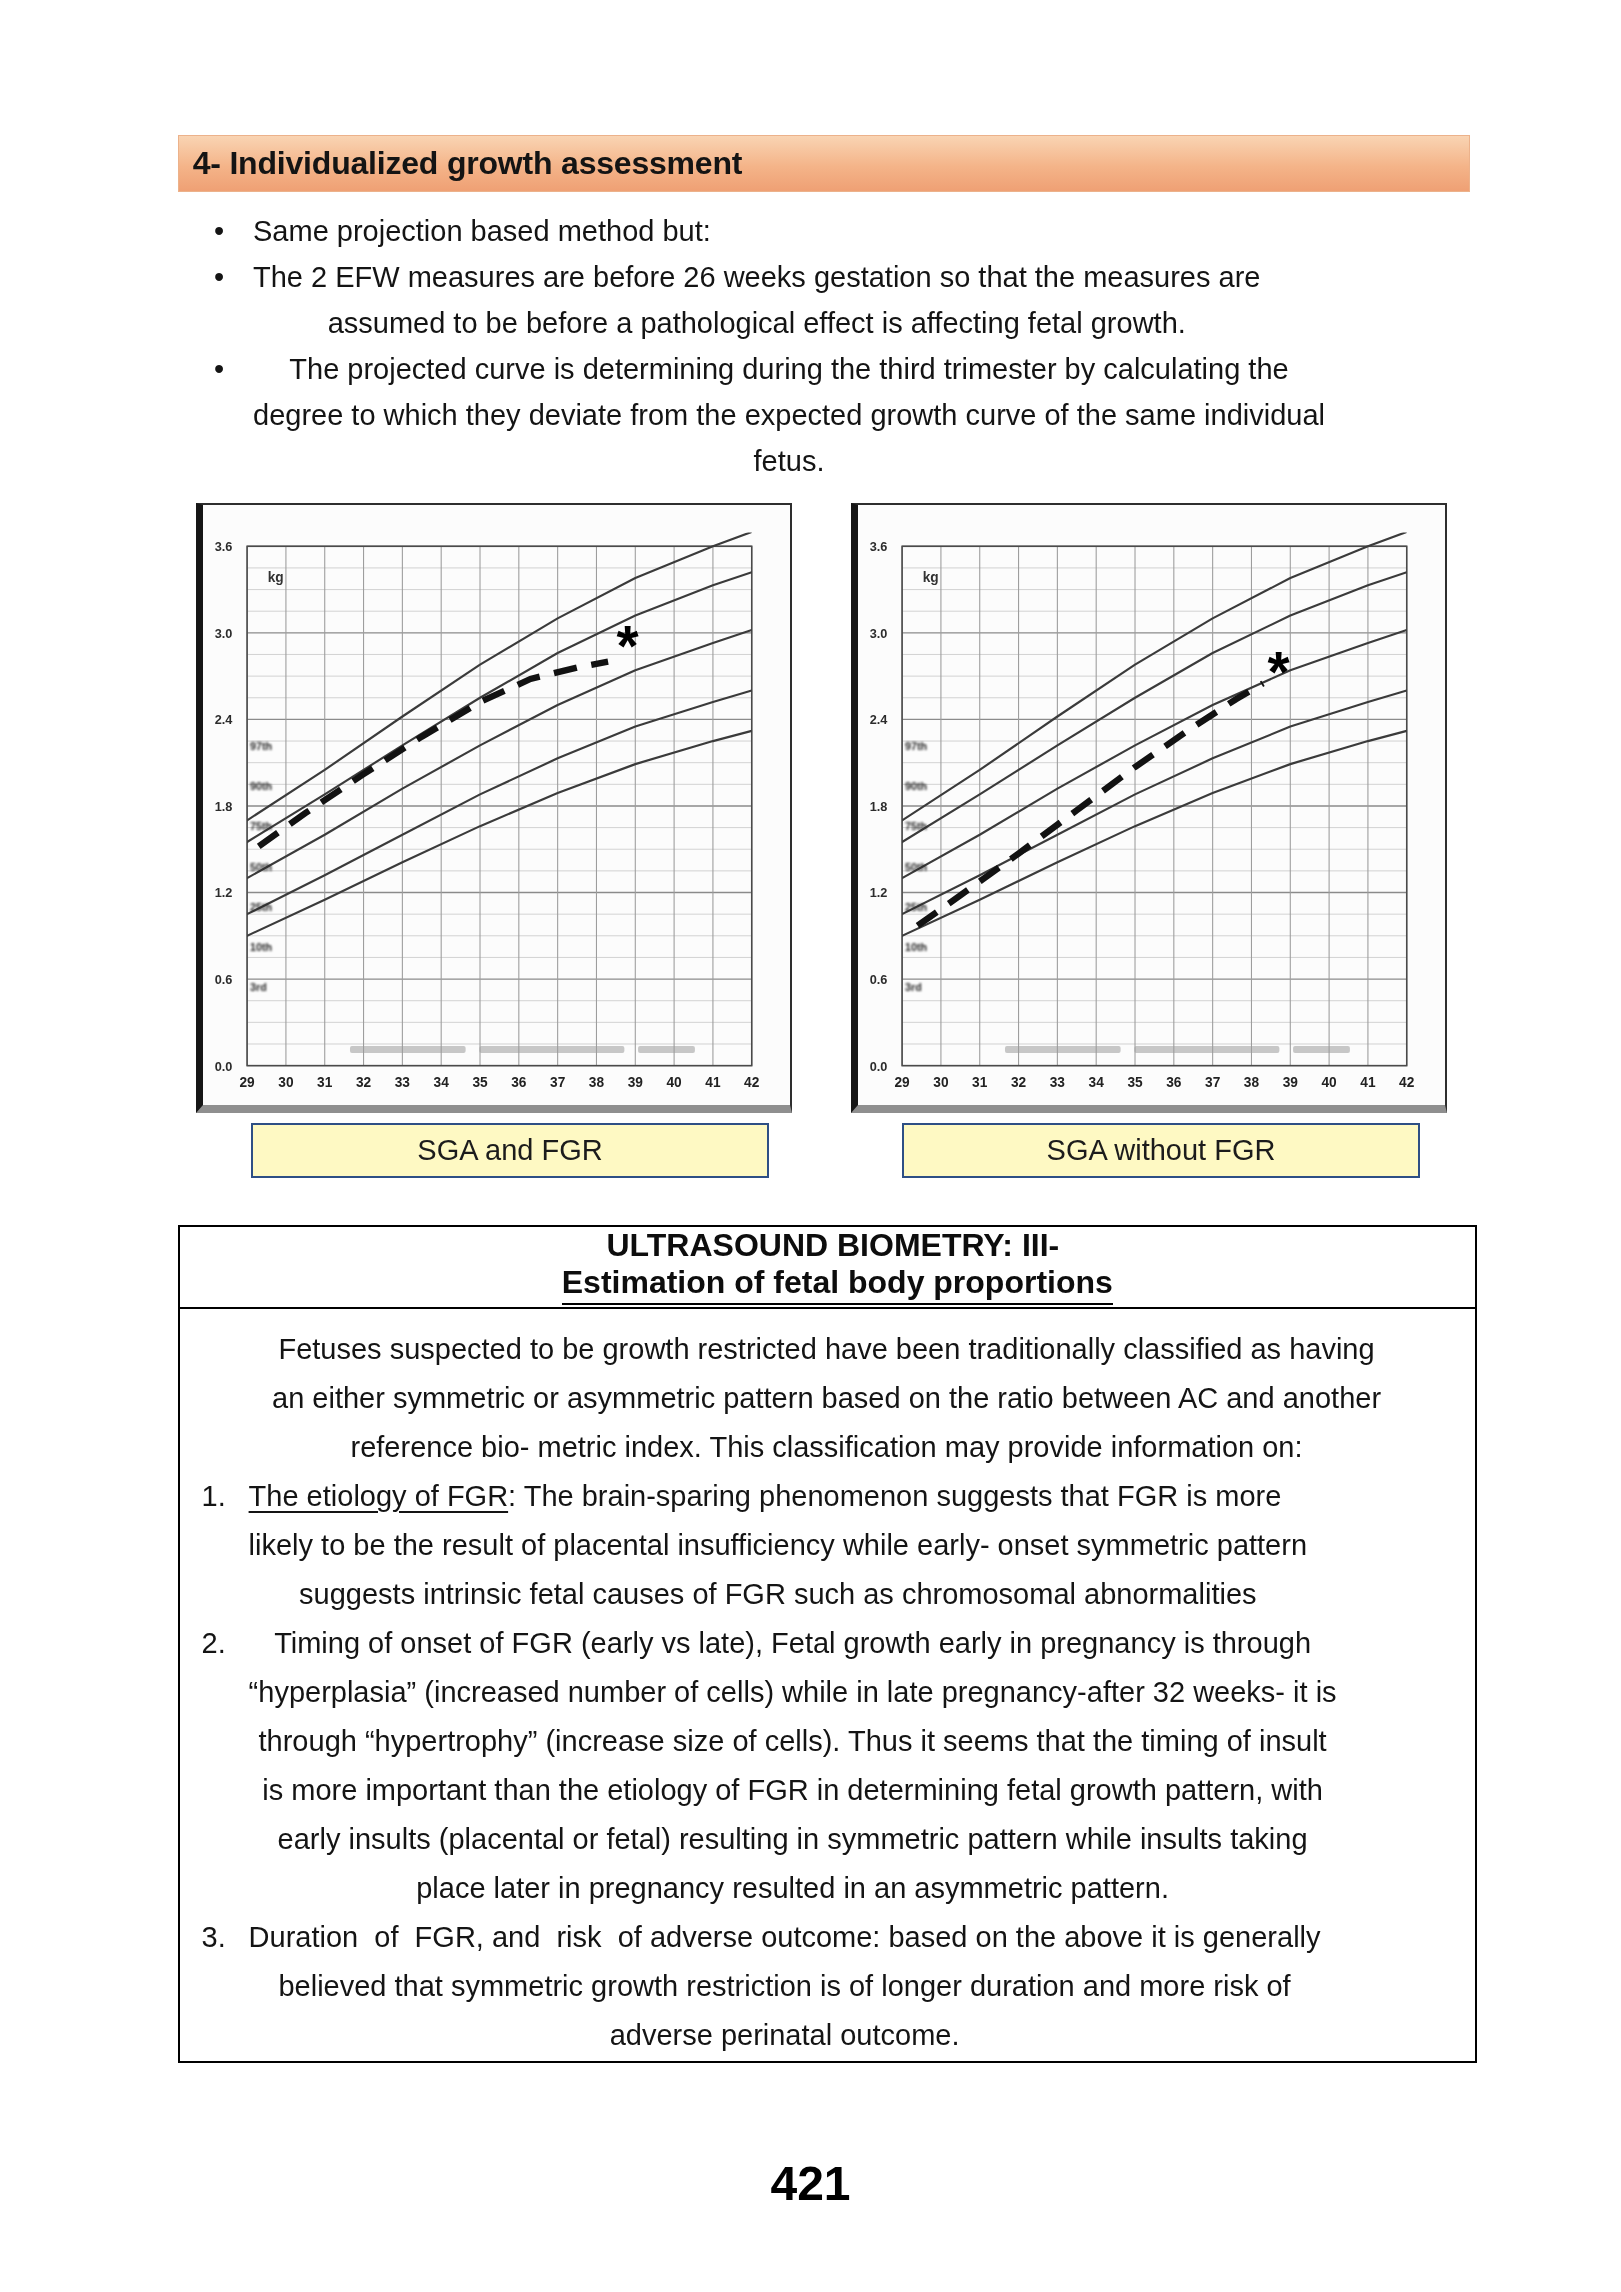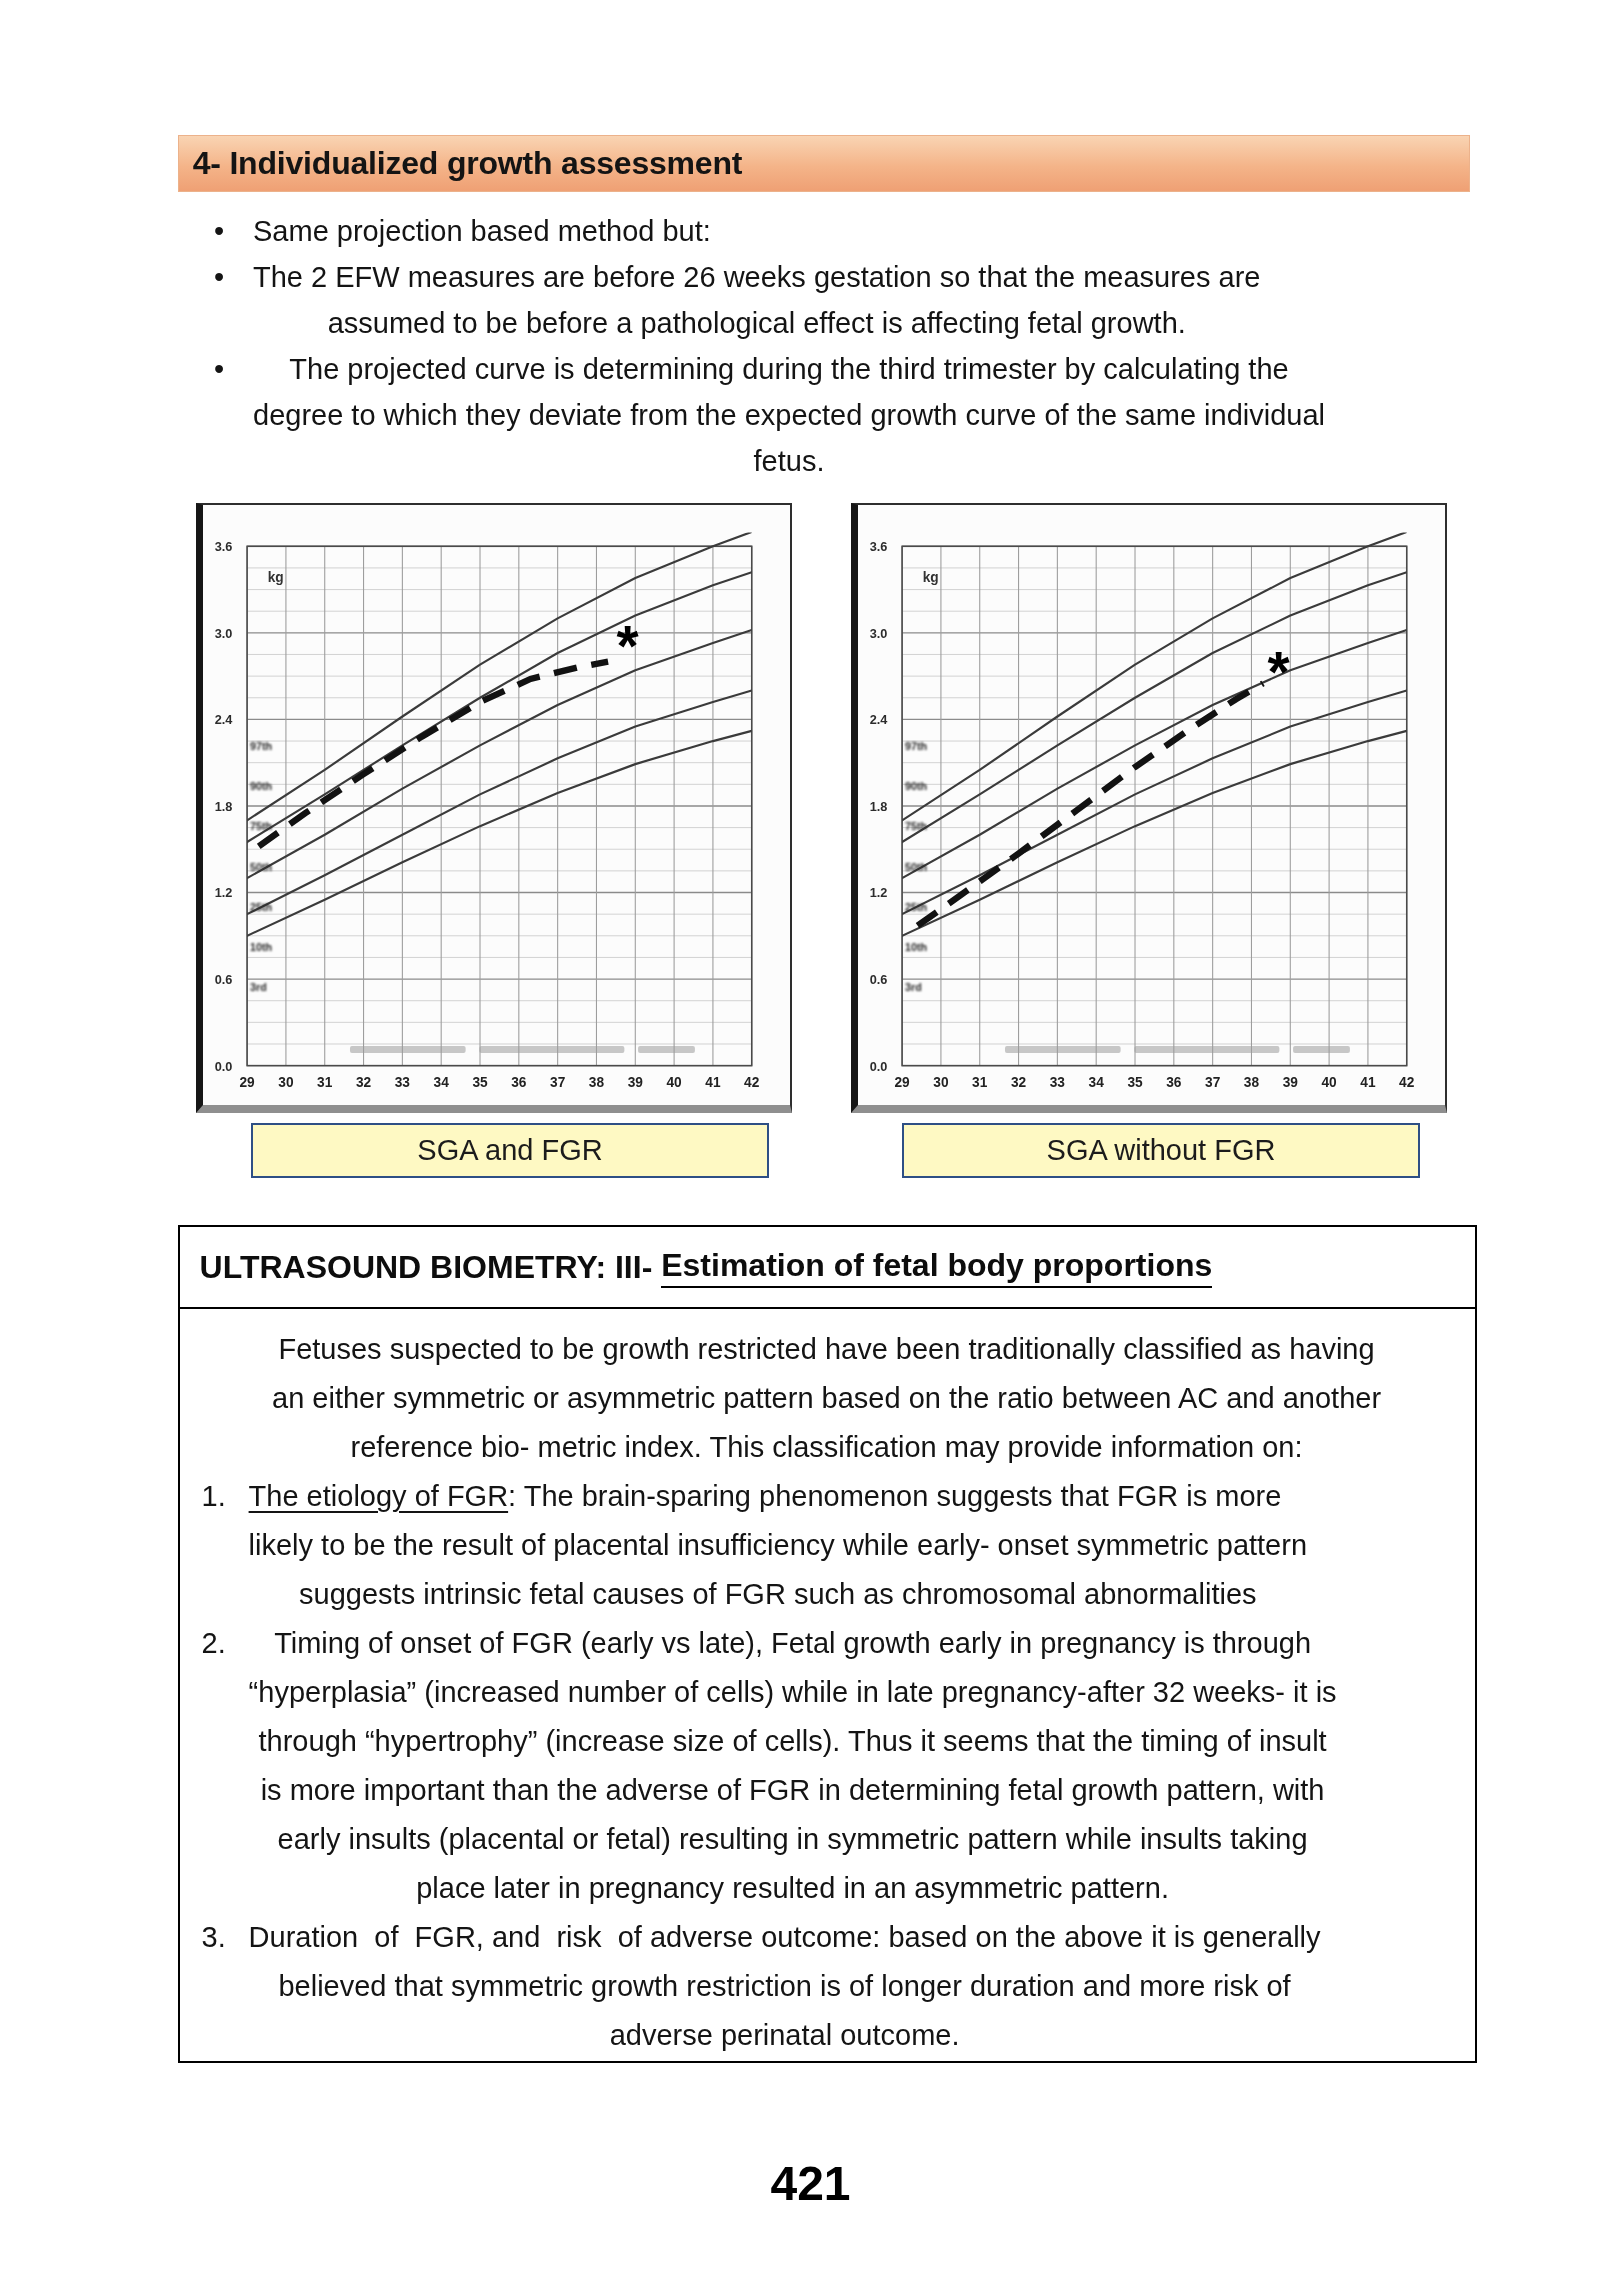--- a/index.html
+++ b/index.html
@@ -24,21 +24,21 @@
   
   .caption-box{position:absolute;top:1123px;width:518px;height:55px;box-sizing:border-box;
       background:#fef9c3;border:2.9px solid #2e4f85;display:flex;align-items:center;justify-content:center;
       font-size:29px;color:#1c1c1c;}
   #caption-left{left:251px;}
   #caption-right{left:902px;}
   
   .bio-box{position:absolute;left:178px;top:1225px;width:1299px;height:838px;box-sizing:border-box;
       border:2.9px solid #000;}
   .bio-heading{height:82px;box-sizing:border-box;border-bottom:2.9px solid #000;display:flex;align-items:center;
-      padding-left:19.6px;font-size:32px;font-weight:bold;color:#0d0d0d;white-space:pre;}
+      padding-left:19.6px;font-size:32px;font-weight:bold;color:#0d0d0d;white-space:pre;flex-direction:column;}
   .bio-heading .u{border-bottom:2.9px solid #000;padding-bottom:2px;}
   .bio-body{padding:15.7px 23.5px 0 21.6px;font-size:29px;line-height:49px;color:#141414;}
   .list-item{display:flex;}
   .list-item .num{width:47px;flex:0 0 47px;}
   .list-item .u{text-decoration:underline;text-decoration-thickness:2px;text-underline-offset:4.9px;}
   
   .page-number{position:absolute;left:0;right:0;top:2156px;text-align:center;
       font-size:48px;font-weight:bold;color:#000;}
 </style>
 </head>
@@ -284,21 +284,21 @@
             </div>
         </div>
       </div>
 
       <div class="list-item">
         <span class="num">2.</span>
         <div class="lines">
             <div class="line">Timing of onset of FGR (early vs late), Fetal growth early in pregnancy is through</div>
             <div class="line">“hyperplasia” (increased number of cells) while in late pregnancy-after 32 weeks- it is</div>
             <div class="line">through “hypertrophy” (increase size of cells). Thus it seems that the timing of insult</div>
-            <div class="line">is more important than the adverse of FGR in determining fetal growth pattern, with</div>
+            <div class="line">is more important than the etiology of FGR in determining fetal growth pattern, with</div>
             <div class="line">early insults (placental or fetal) resulting in symmetric pattern while insults taking</div>
             <div class="line">place later in pregnancy resulted in an asymmetric pattern.</div>
           </div>
       </div>
 
       <div class="list-item">
         <span class="num">3.</span>
         <div class="lines">
             <div class="line">Duration  of  FGR, and  risk  of adverse outcome: based on the above it is generally</div>
             <div class="line">believed that symmetric growth restriction is of longer duration and more risk of</div>

